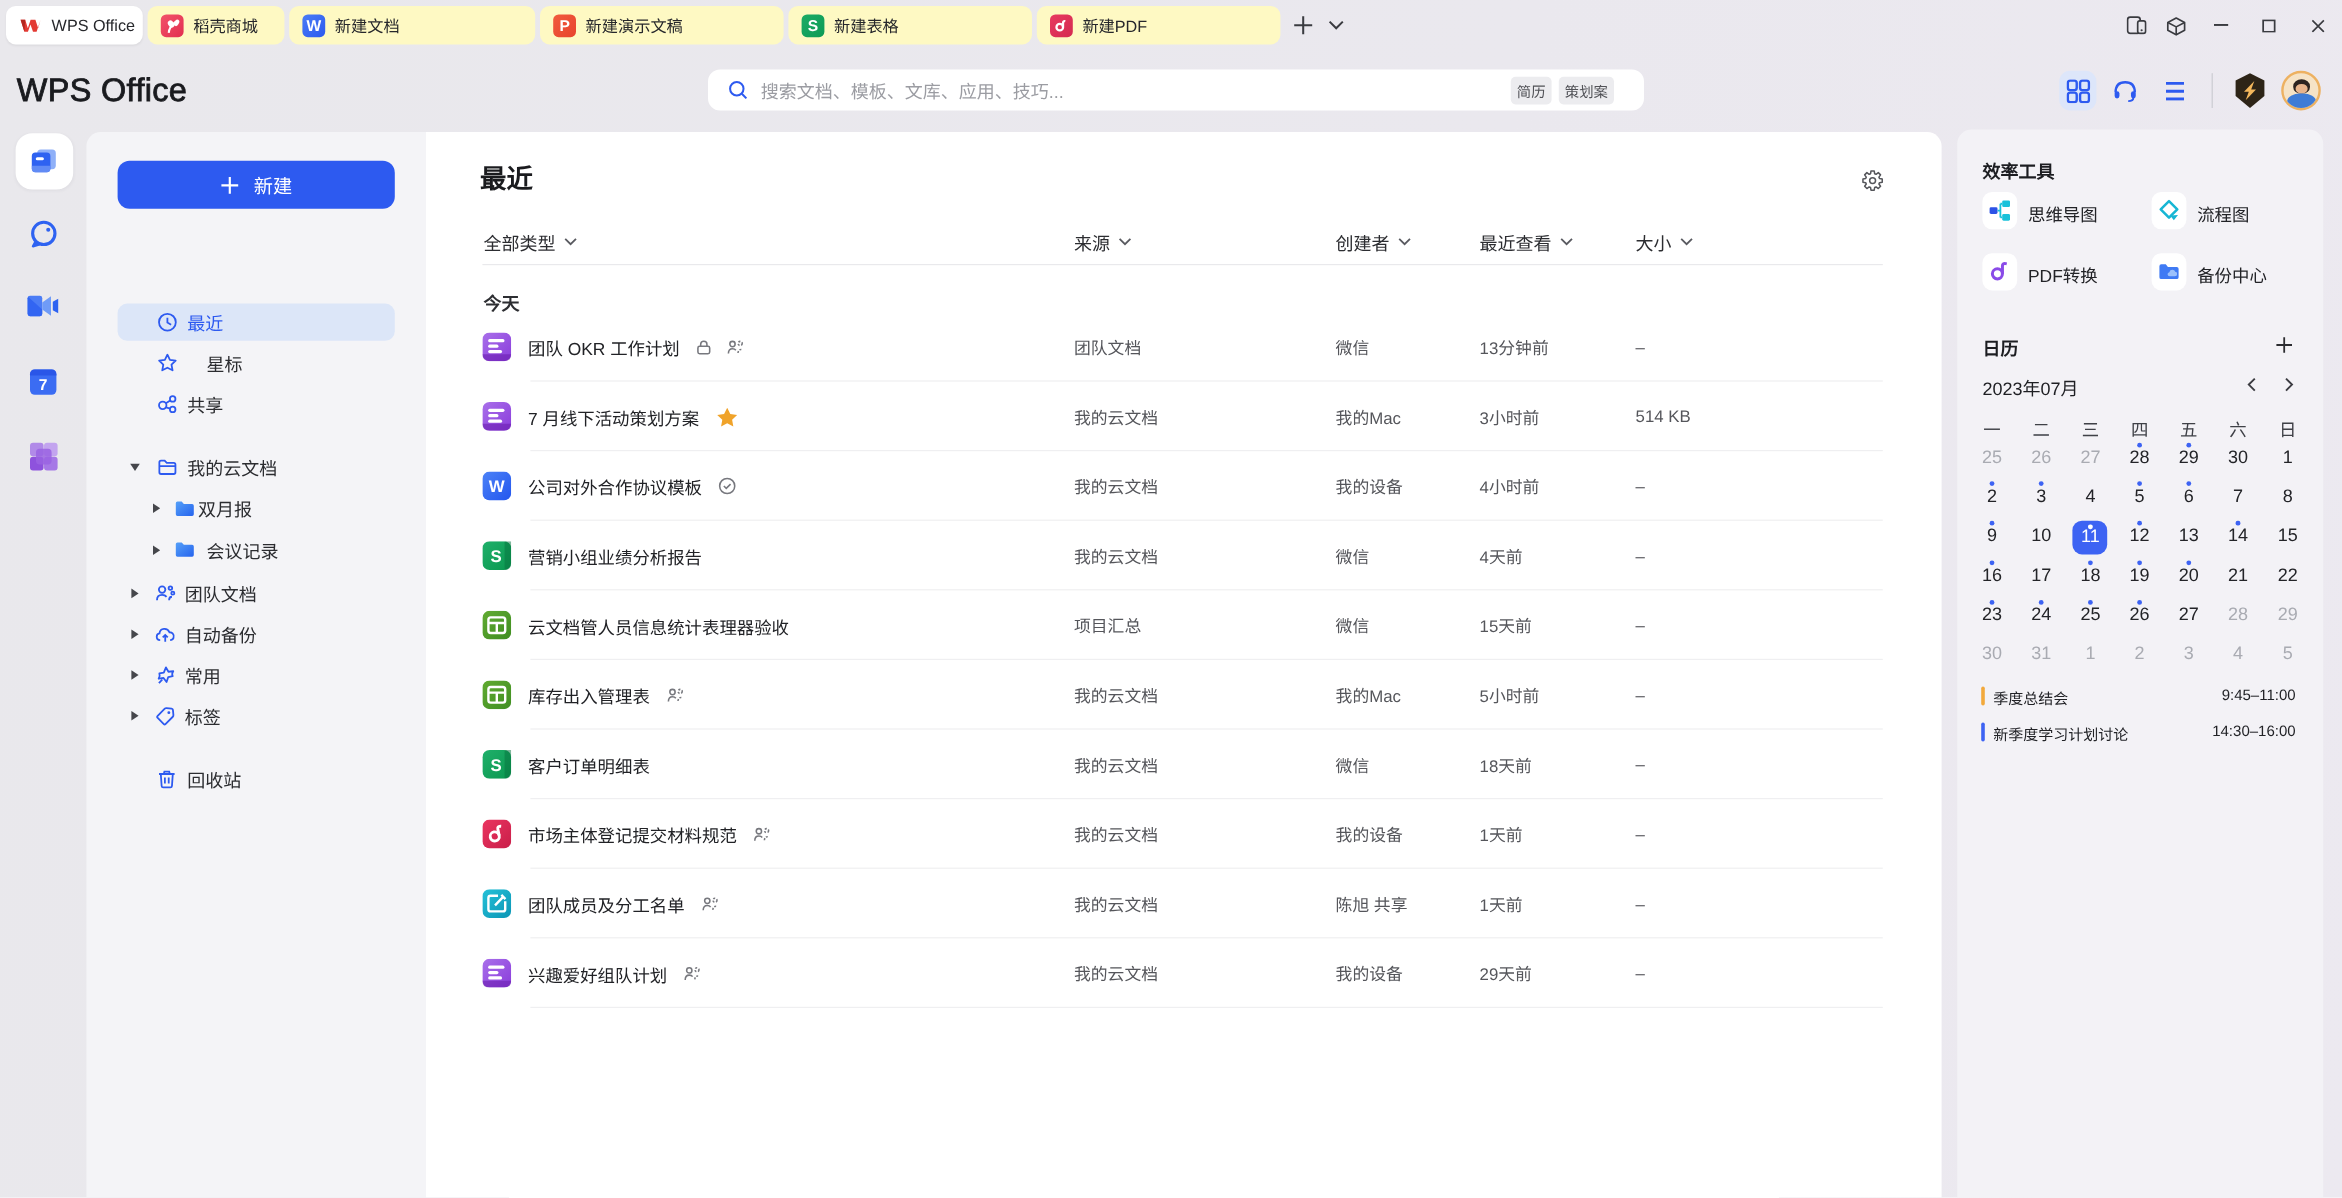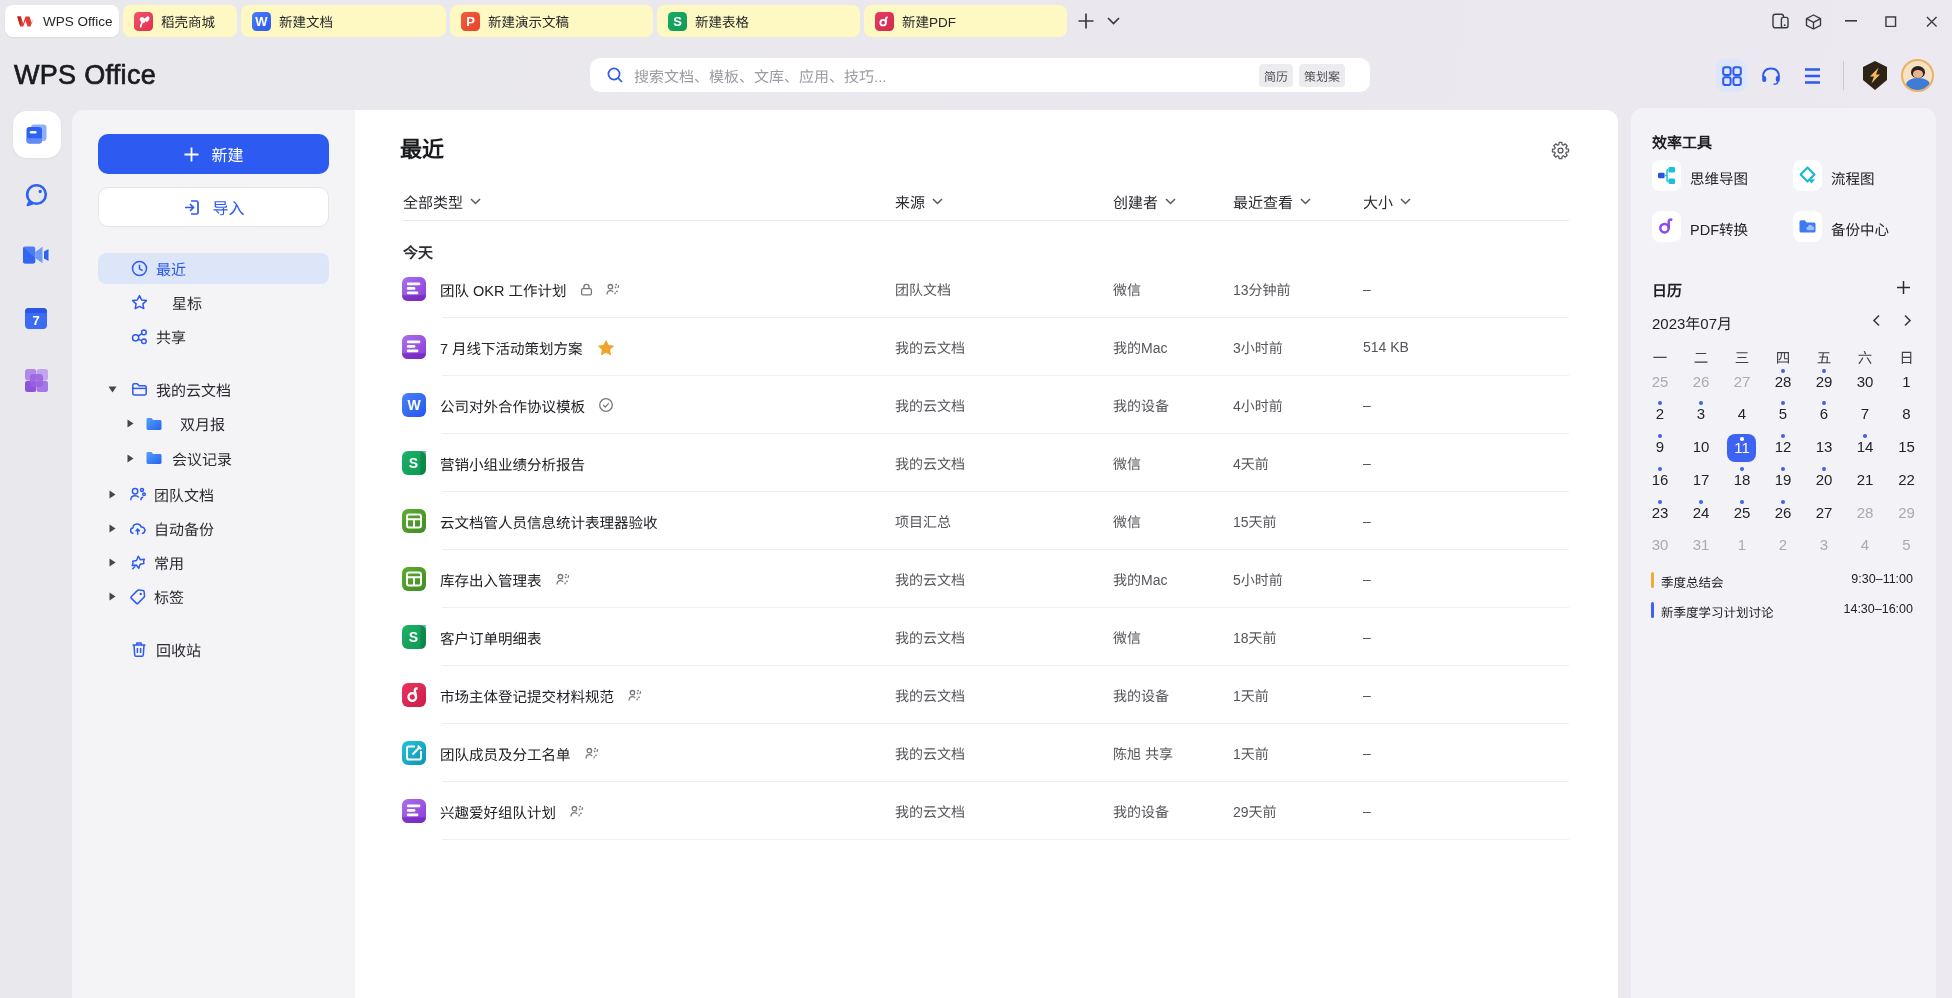--- a/index.html
+++ b/index.html
@@ -172,24 +172,20 @@
     <rect x="2" y="13.7" width="11.3" height="11.3" rx="2.5" fill="#8e52dd"></rect>
     <rect x="13.7" y="13.7" width="11.3" height="11.3" rx="2.5" fill="#a678e6"></rect>
     <rect x="7" y="7" width="13" height="13" rx="3" fill="#9a63e2" opacity=".85"></rect>
   </svg>
 </div>
 
 <div class="sidebar">
   <div class="btn-new"><svg width="17" height="17" viewBox="0 0 17 17" stroke="#fff" stroke-width="1.8" fill="none" style="margin-right:11px;">
         <path d="M8.5 1.5 V15.5 M1.5 8.5 H15.5"></path>
       </svg>新建</div>
-  <div class="btn-imp"><svg width="19" height="19" viewBox="0 0 19 19" stroke="#2d5af0" stroke-width="1.7" fill="none" style="margin-right:11px;">
-        <path d="M9 3 H14.5 Q16 3 16 4.5 V14.5 Q16 16 14.5 16 H9"></path>
-        <path d="M3 9.5 H11 M8 6 L11.5 9.5 L8 13"></path>
-      </svg>导入</div>
 
   <div class="mitem active" style="top:142.5px;">
     <svg style="margin-left:33px;" width="17" height="17" viewBox="0 0 17 17" fill="none" stroke="#2d5af0" stroke-width="1.5">
         <circle cx="8.5" cy="8.5" r="7"></circle>
         <path d="M8.5 4.8 V8.8 L11.6 10.6"></path>
       </svg>
     <span style="margin-left:8px;">最近</span>
   </div>
   <div class="mitem" style="top:177px;">
     <svg style="margin-left:33px;" width="17" height="17" viewBox="0 0 17 17" fill="none" stroke="#2d5af0" stroke-width="1.5" stroke-linejoin="round">
@@ -223,21 +219,21 @@
       </svg>
     <svg style="margin-left:11px;" width="18" height="16" viewBox="0 0 18 16">
         <defs>
           <linearGradient id="fg1" x1="0" y1="0" x2="1" y2="1">
             <stop offset="0" stop-color="#55a0f8"></stop>
             <stop offset="1" stop-color="#2563ee"></stop>
           </linearGradient>
         </defs>
         <path d="M1.5 3.4 Q1.5 2 2.9 2 L6.4 2 L8.2 4 L15.1 4 Q16.5 4 16.5 5.4 L16.5 12.6 Q16.5 14 15.1 14 L2.9 14 Q1.5 14 1.5 12.6 Z" fill="url(#fg1)"></path>
       </svg>
-    <span style="margin-left:17px;">双月报</span>
+    <span style="margin-left:2px;">双月报</span>
   </div>
   <div class="mitem" style="top:332.5px;">
     <svg style="margin-left:28px;" width="8" height="9" viewBox="0 0 8 9">
         <path d="M1.5 0.5 L7.5 4.5 L1.5 8.5 Z" fill="#45464b"></path>
       </svg>
     <svg style="margin-left:11px;" width="18" height="16" viewBox="0 0 18 16">
         <path d="M1.5 3.4 Q1.5 2 2.9 2 L6.4 2 L8.2 4 L15.1 4 Q16.5 4 16.5 5.4 L16.5 12.6 Q16.5 14 15.1 14 L2.9 14 Q1.5 14 1.5 12.6 Z" fill="url(#fg1)"></path>
       </svg>
     <span style="margin-left:9px;">会议记录</span>
   </div>
@@ -630,17 +626,17 @@
   <div class="cal-num gray" style="left:8.5px; top:428px;">30</div>
     <div class="cal-num gray" style="left:49.5px; top:428px;">31</div>
     <div class="cal-num gray" style="left:90.5px; top:428px;">1</div>
     <div class="cal-num gray" style="left:131.5px; top:428px;">2</div>
     <div class="cal-num gray" style="left:172.5px; top:428px;">3</div>
     <div class="cal-num gray" style="left:213.5px; top:428px;">4</div>
     <div class="cal-num gray" style="left:255px; top:428px;">5</div>
 
   <div class="abs" style="left:19.5px; top:463.5px; width:3px; height:16px; border-radius:1.5px; background:#f2a93c;"></div>
   <div class="abs" style="left:30px; top:464px; font-size:12.5px; color:#222327;">季度总结会</div>
-  <div class="abs" style="left:0; top:464px; width:282px; text-align:right; font-size:12.5px; color:#222327;">9:30–11:00</div>
+  <div class="abs" style="left:0; top:464px; width:282px; text-align:right; font-size:12.5px; color:#222327;">9:45–11:00</div>
   <div class="abs" style="left:19.5px; top:493.5px; width:3px; height:16px; border-radius:1.5px; background:#3d63f3;"></div>
   <div class="abs" style="left:30px; top:494px; font-size:12.5px; color:#222327;">新季度学习计划讨论</div>
   <div class="abs" style="left:0; top:494px; width:282px; text-align:right; font-size:12.5px; color:#222327;">14:30–16:00</div>
 </div>
 
 </body></html>

